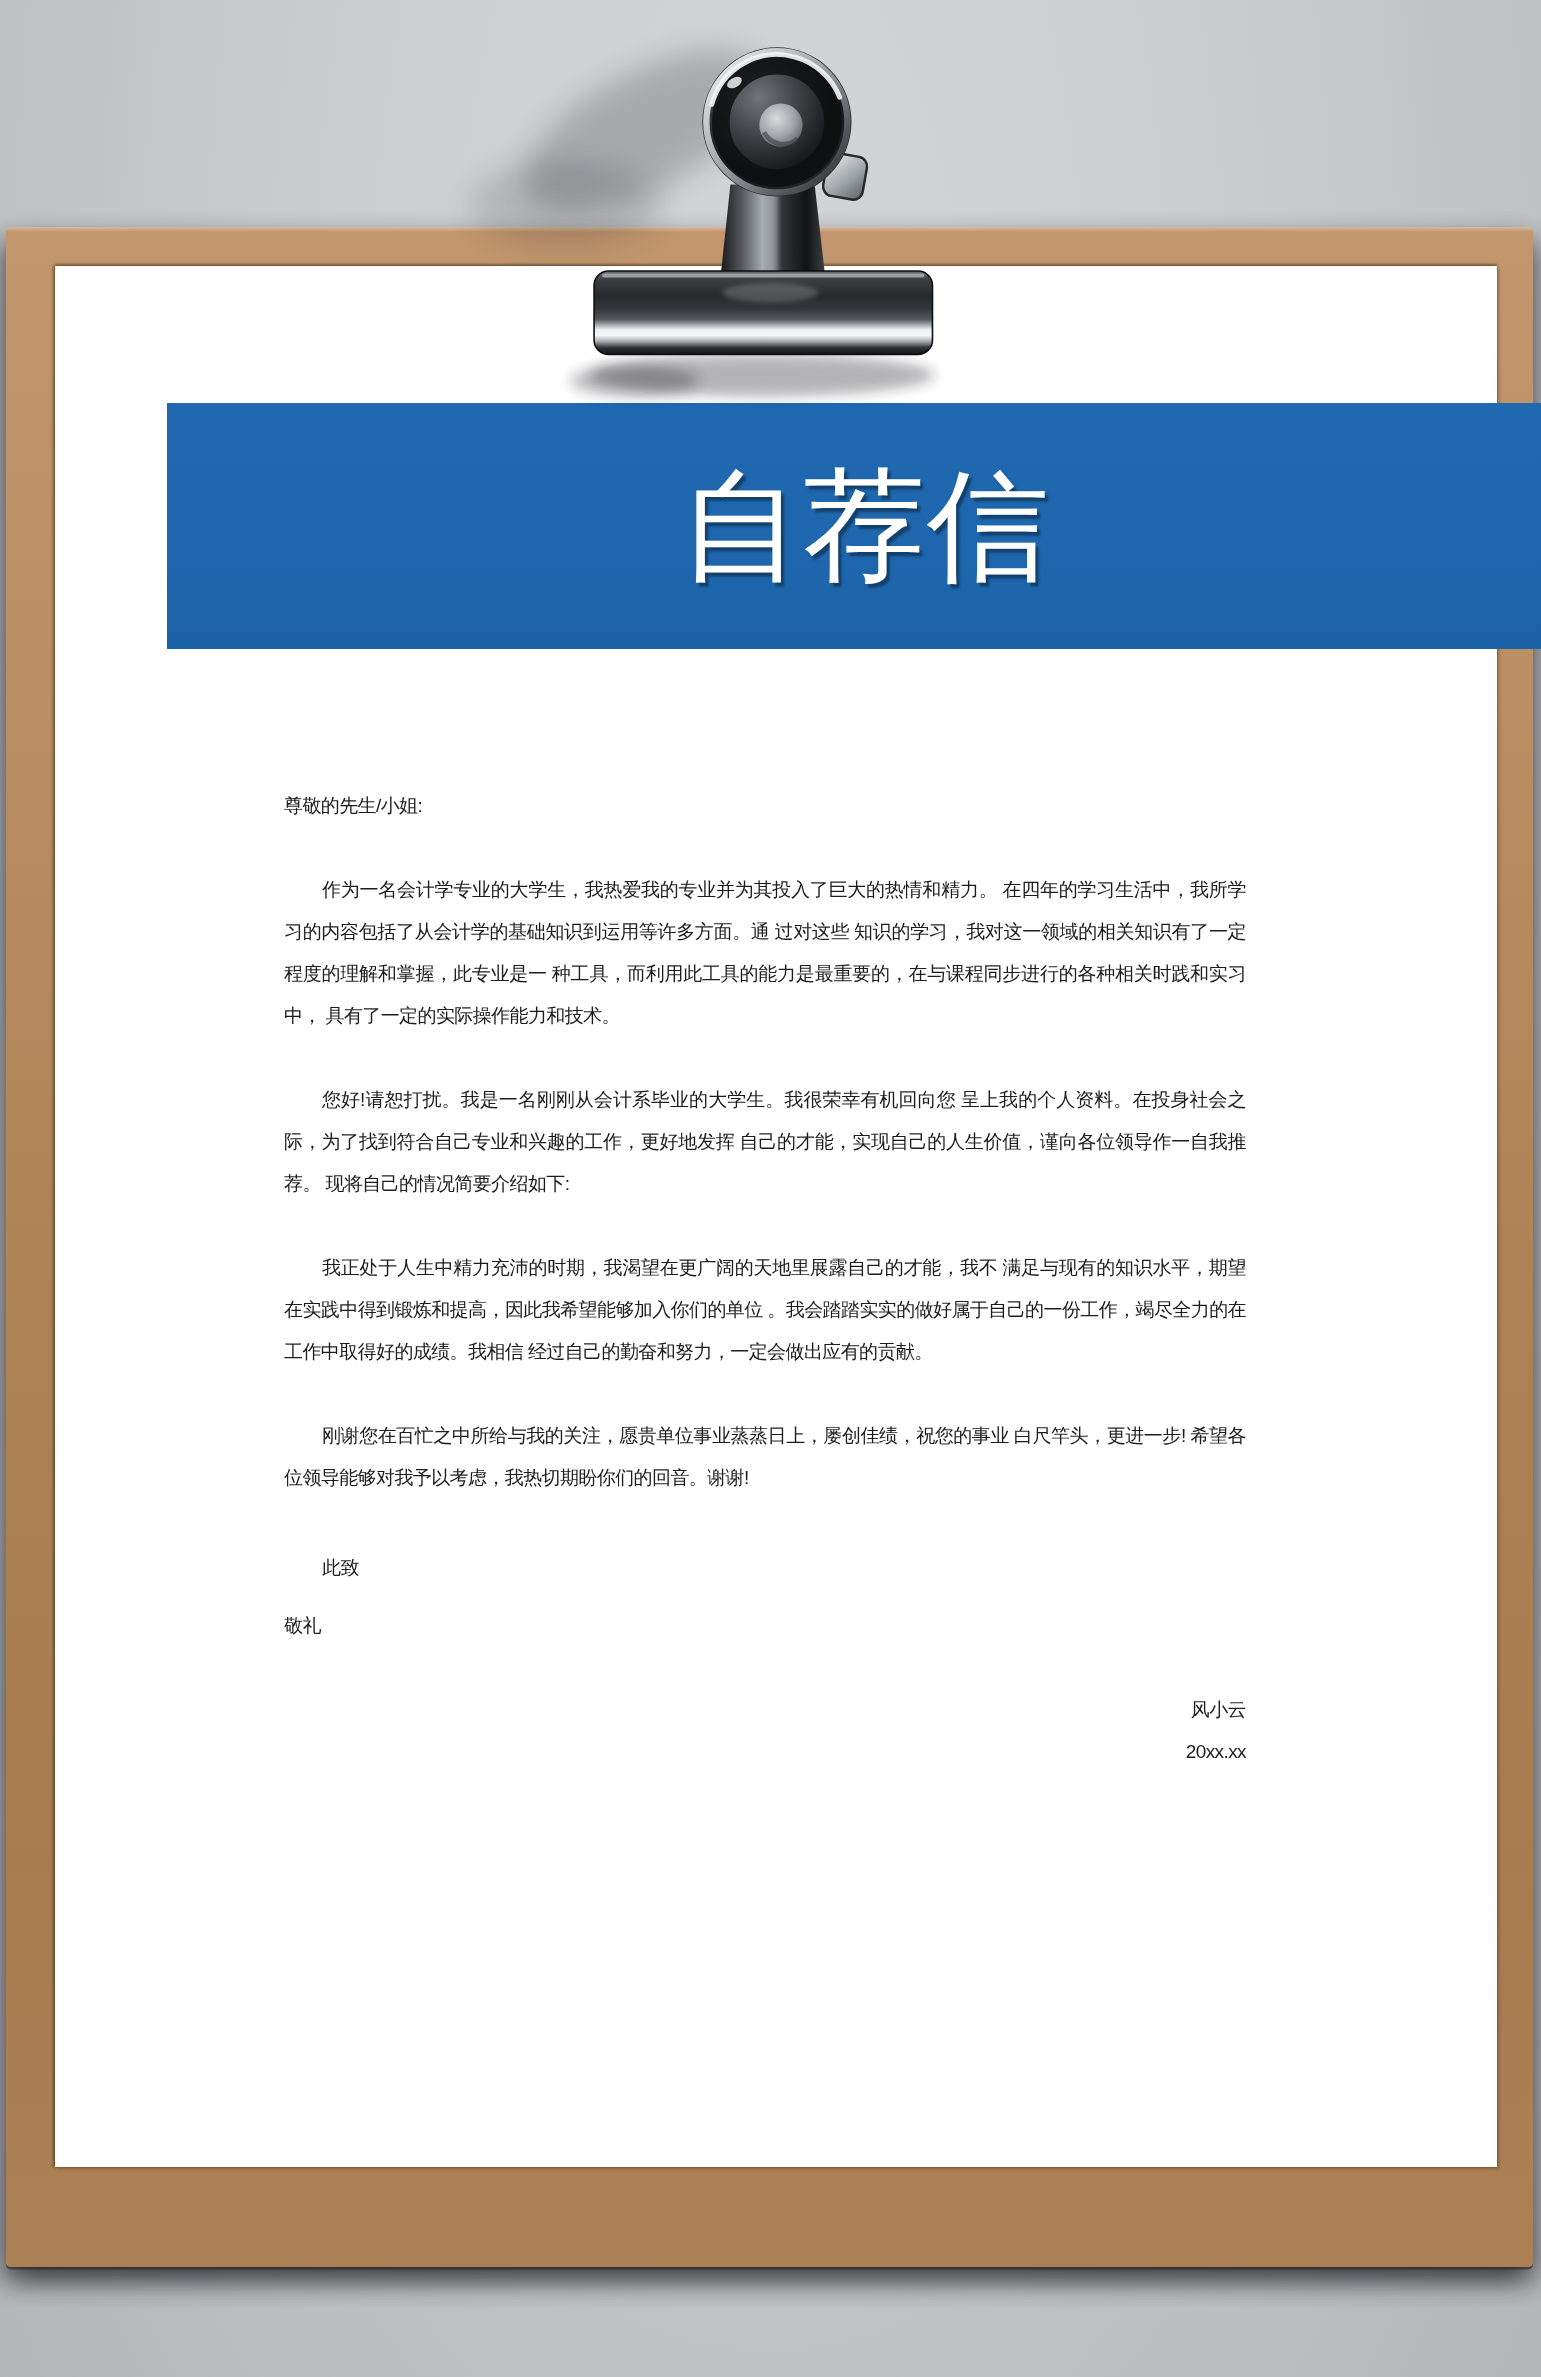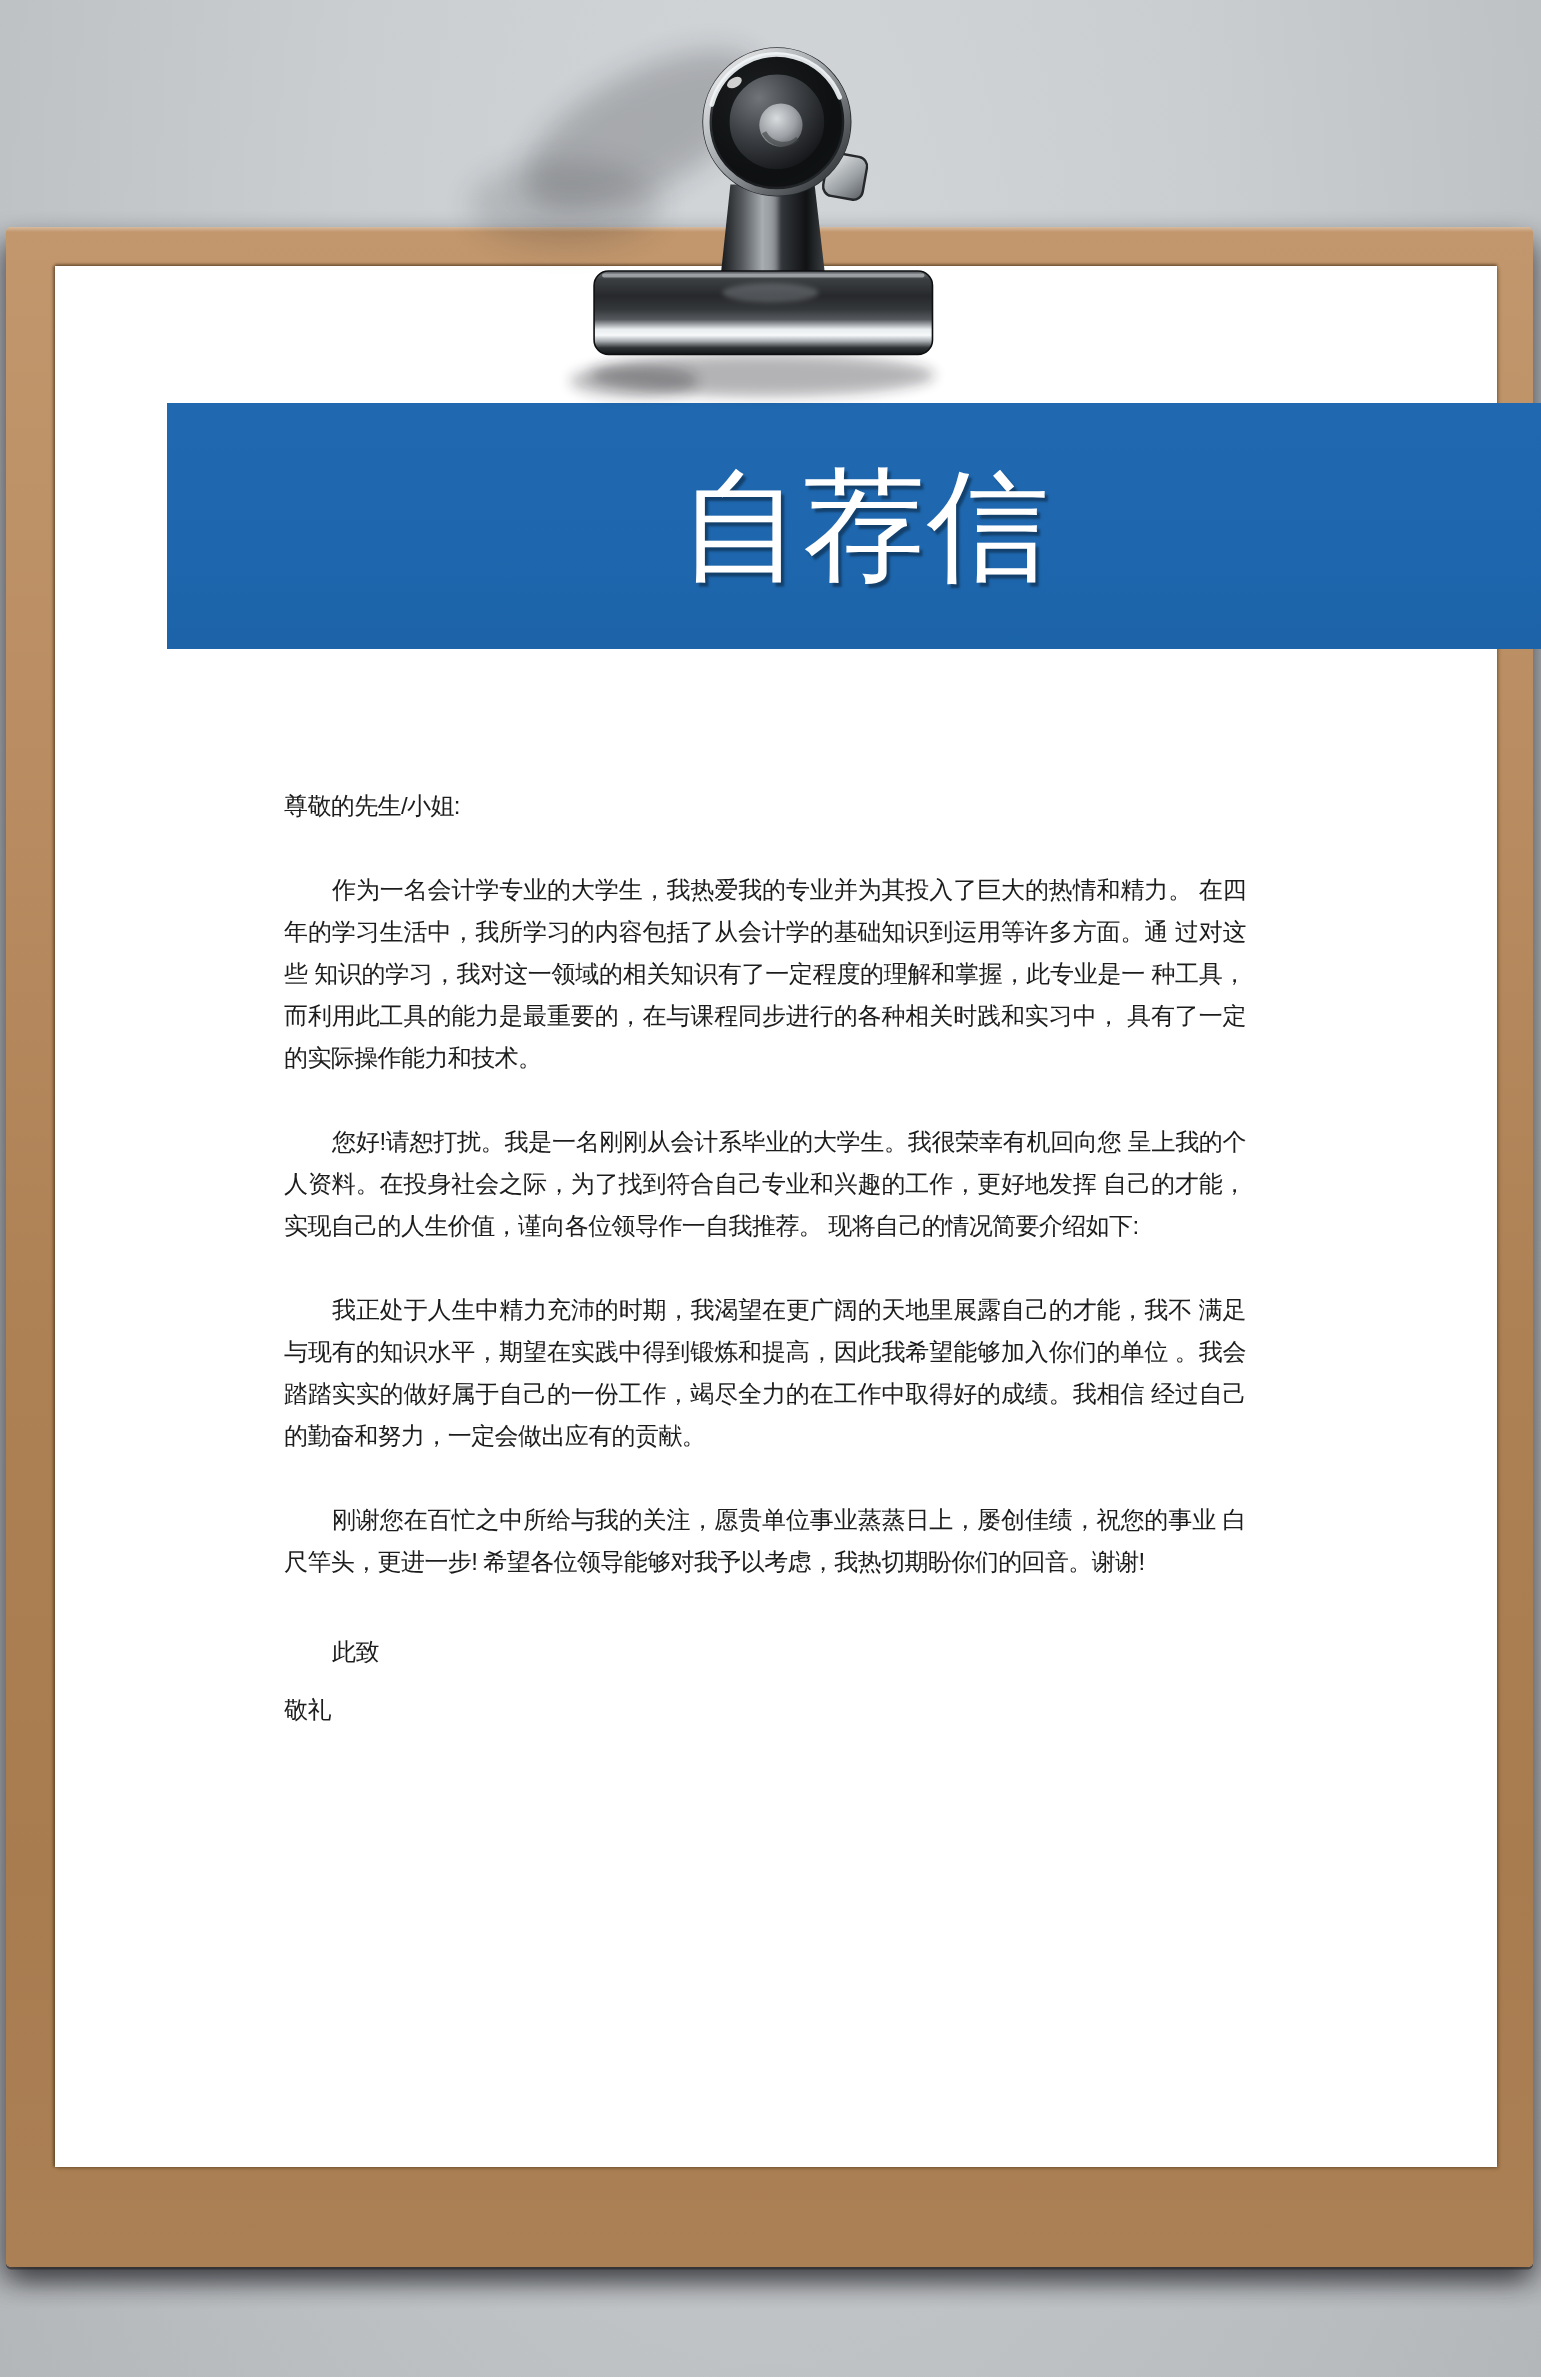--- a/index.html
+++ b/index.html
@@ -42,21 +42,21 @@
     display:flex;align-items:center;justify-content:center;
   }
   .banner .title{
     color:#ffffff;font-size:122px;font-weight:500;letter-spacing:1.6px;
     text-shadow:3.2px 4px 2.4px rgba(0,0,0,.38);
     white-space:nowrap;line-height:1;
   }
   
   .letter{
     position:absolute;left:229px;top:519px;width:962px;
-    font-size:24px;letter-spacing:-0.6px;line-height:42px;color:#1c1c1c;
+    font-size:19px;letter-spacing:-0.6px;line-height:42px;color:#1c1c1c;
     text-align:justify;
   }
   .letter p{margin:0;}
   .letter p.para{margin-top:42px;text-indent:2em;}
   .letter p.salutation{text-indent:0;}
   .letter p.cizhi{margin-top:48px;text-indent:2em;}
   .letter p.jingli{margin-top:16px;text-indent:0;}
   .signature{margin-top:42px;text-align:right;}
   .signature p{margin:0;text-indent:0;}
   
@@ -76,20 +76,24 @@
     </div>
 
     <div class="letter">
       <p class="salutation">尊敬的先生/小姐:</p>
       <p class="para">作为一名会计学专业的大学生，我热爱我的专业并为其投入了巨大的热情和精力。 在四年的学习生活中，我所学习的内容包括了从会计学的基础知识到运用等许多方面。通 过对这些 知识的学习，我对这一领域的相关知识有了一定程度的理解和掌握，此专业是一 种工具，而利用此工具的能力是最重要的，在与课程同步进行的各种相关时践和实习中， 具有了一定的实际操作能力和技术。</p>
       <p class="para">您好!请恕打扰。我是一名刚刚从会计系毕业的大学生。我很荣幸有机回向您 呈上我的个人资料。在投身社会之际，为了找到符合自己专业和兴趣的工作，更好地发挥 自己的才能，实现自己的人生价值，谨向各位领导作一自我推荐。 现将自己的情况简要介绍如下:</p>
       <p class="para">我正处于人生中精力充沛的时期，我渴望在更广阔的天地里展露自己的才能，我不 满足与现有的知识水平，期望在实践中得到锻炼和提高，因此我希望能够加入你们的单位 。我会踏踏实实的做好属于自己的一份工作，竭尽全力的在工作中取得好的成绩。我相信 经过自己的勤奋和努力，一定会做出应有的贡献。</p>
       <p class="para">刚谢您在百忙之中所给与我的关注，愿贵单位事业蒸蒸日上，屡创佳绩，祝您的事业 白尺竿头，更进一步! 希望各位领导能够对我予以考虑，我热切期盼你们的回音。谢谢!</p>
       <p class="cizhi">此致</p>
       <p class="jingli">敬礼</p>
+      <div class="signature">
+        <p>风小云</p>
+        <p>20xx.xx</p>
+      </div>
     </div>
   </div>
 
   <svg class="clip-svg" viewBox="0 0 500 520" xmlns="http://www.w3.org/2000/svg">
     <defs>
       <filter id="soft18" x="-80%" y="-80%" width="260%" height="260%">
         <feGaussianBlur stdDeviation="18"></feGaussianBlur>
       </filter>
       <filter id="soft8" x="-60%" y="-60%" width="220%" height="220%">
         <feGaussianBlur stdDeviation="8"></feGaussianBlur>

